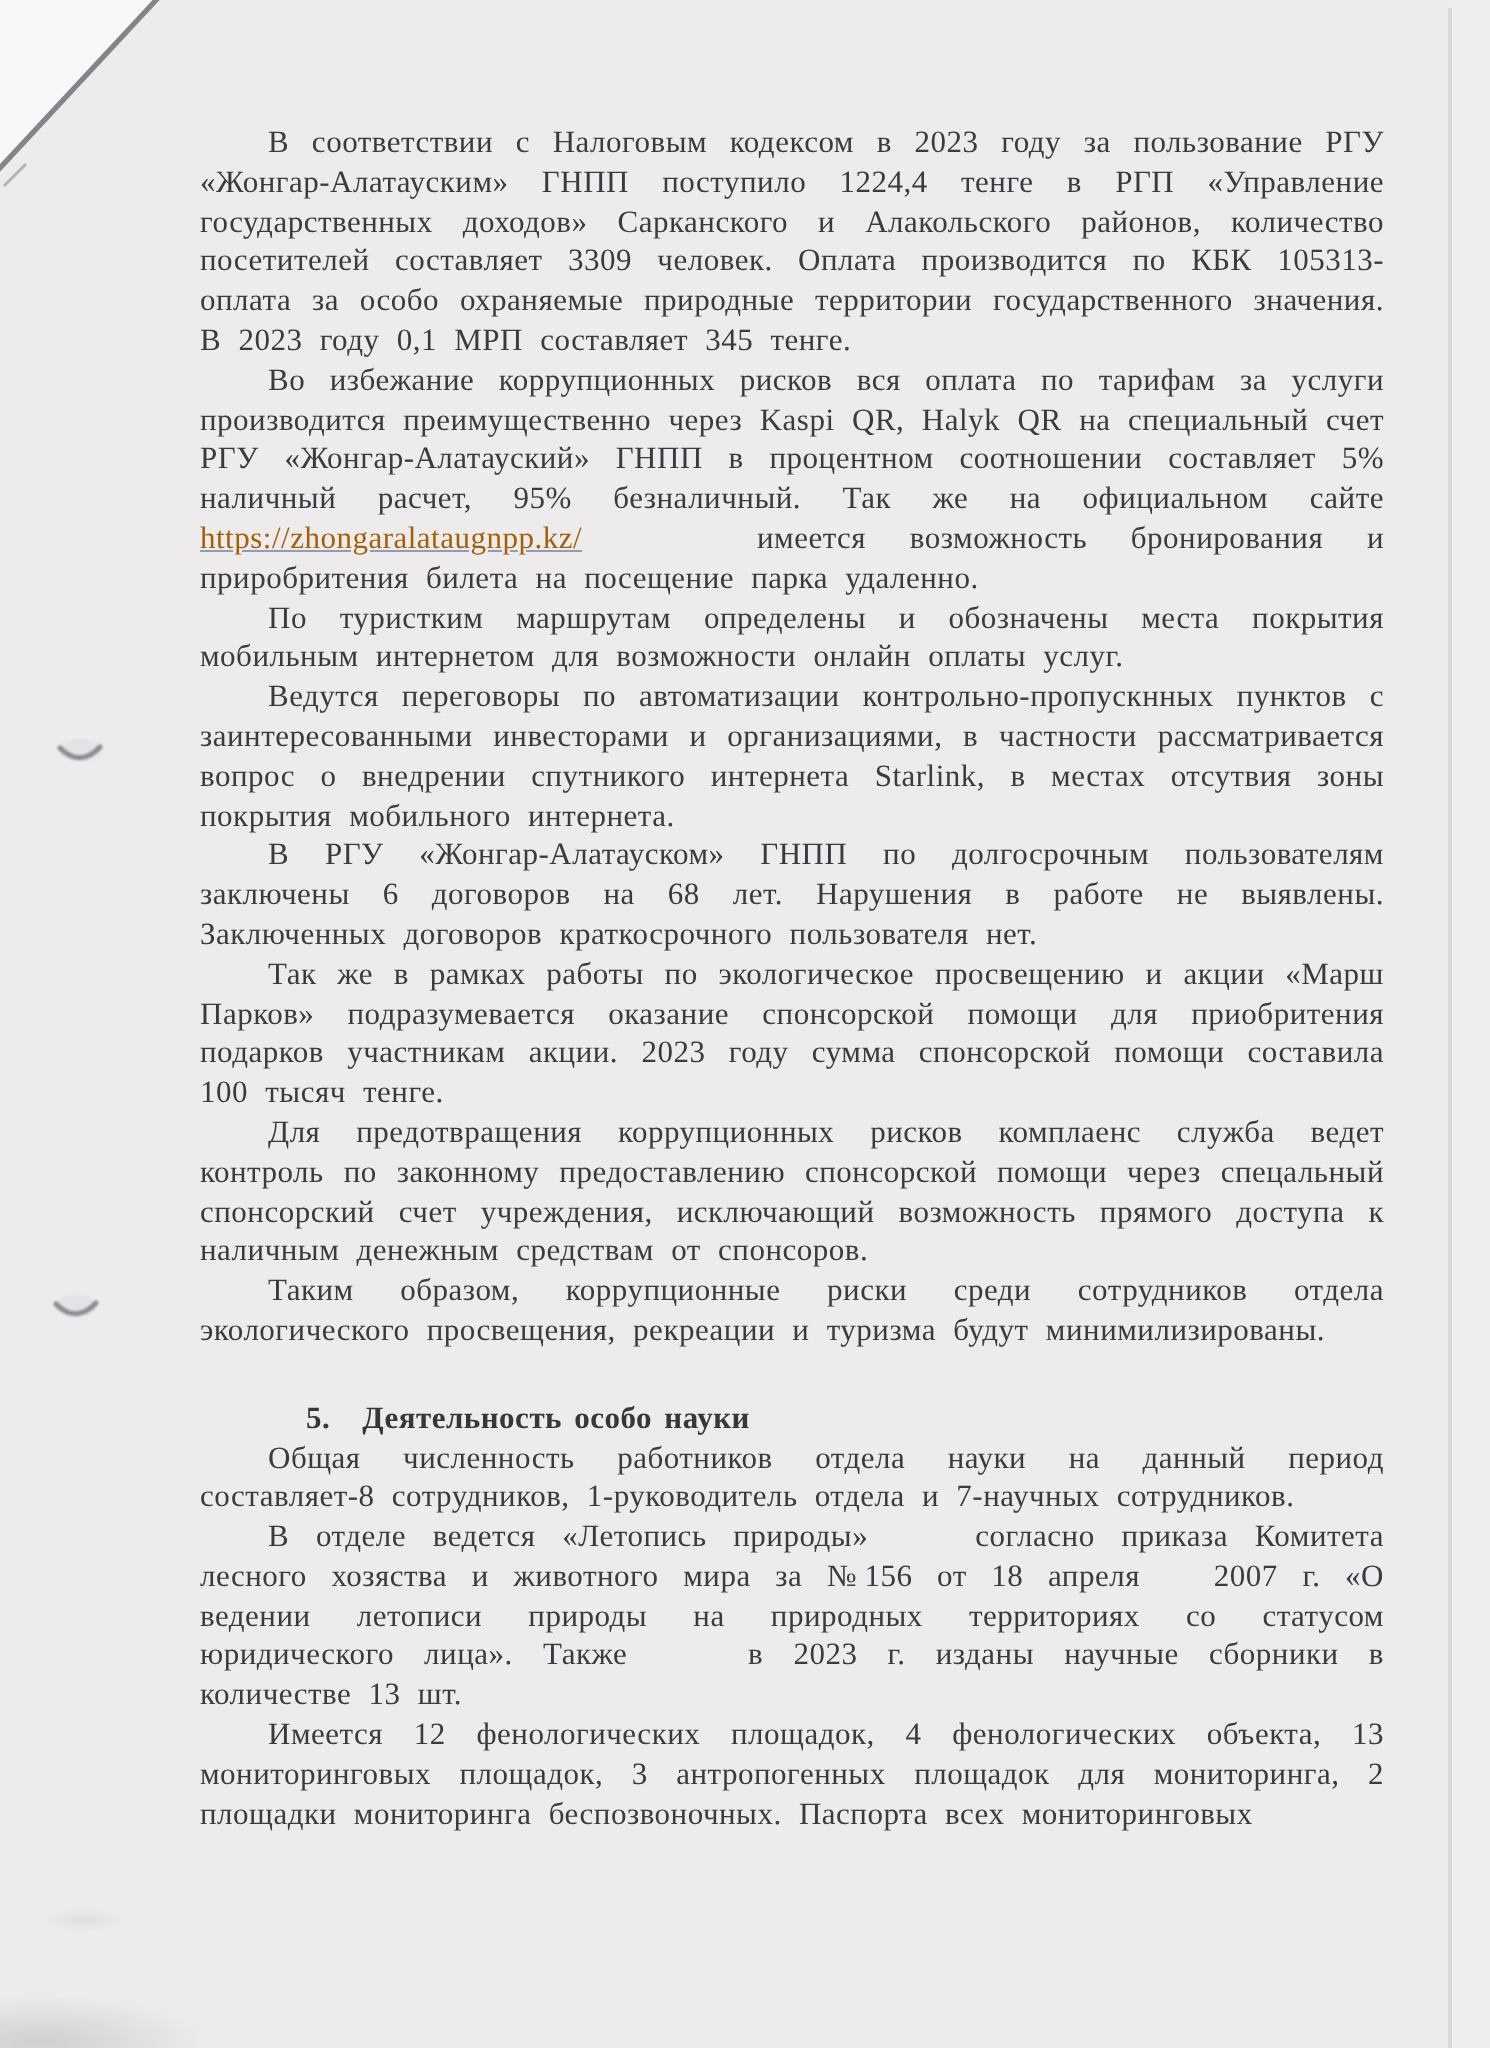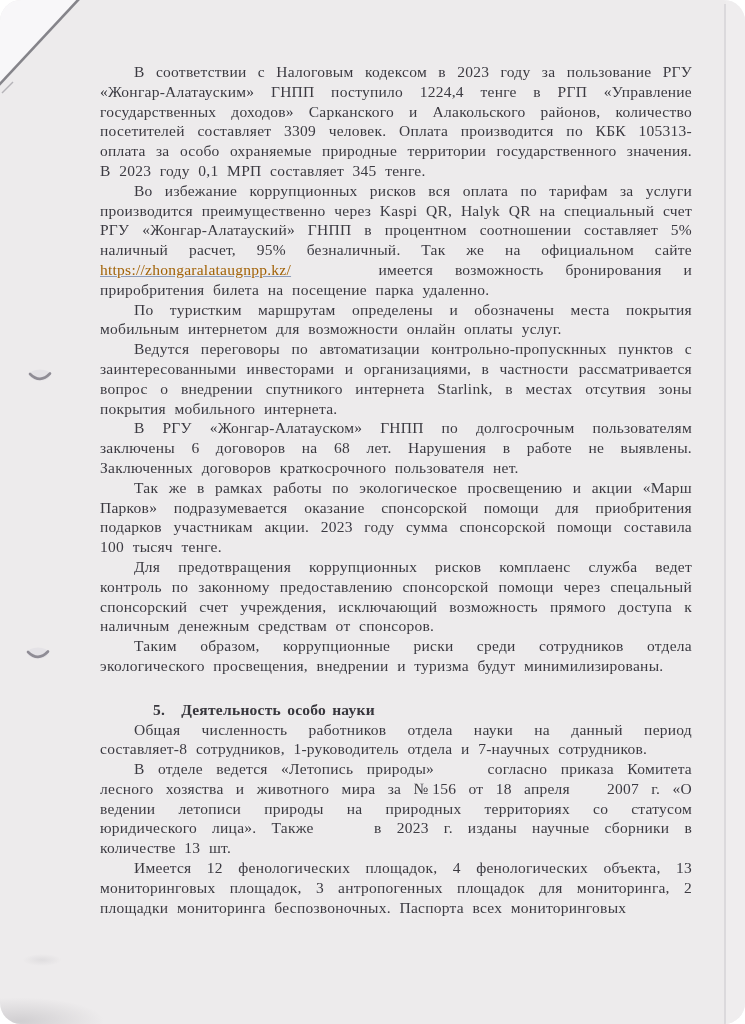--- a/index.html
+++ b/index.html
@@ -2,21 +2,20 @@
 <html lang="ru"><head>
 <meta charset="utf-8">
 <style>
   html,body{margin:0;padding:0;}
   .page{
     position:relative;
     width:745px;height:1024px;
     background:#edebec;
     overflow:hidden;
     font-family:"Liberation Serif", serif;
-    border-radius:21px;
   }
   
   .edge-line{
     position:absolute;left:724px;top:4px;width:2px;height:1020px;
     background:#dbd9dc;
   }
   .edge-strip{
     position:absolute;left:726px;top:0;width:19px;height:1024px;
     background:#efeef0;opacity:.7;
   }
@@ -98,21 +97,21 @@
     <p class="para">По туристким маршрутам определены и обозначены места покрытия мобильным интернетом для возможности онлайн оплаты услуг.</p>
 
     <p class="para">Ведутся переговоры по автоматизации контрольно-пропускнных пунктов с заинтересованными инвесторами и организациями, в частности рассматривается вопрос о внедрении спутникого интернета Starlink, в местах отсутвия зоны покрытия мобильного интернета.</p>
 
     <p class="para">В РГУ «Жонгар-Алатауском» ГНПП по долгосрочным пользователям заключены 6 договоров на 68 лет. Нарушения в работе не выявлены. Заключенных договоров краткосрочного пользователя нет.</p>
 
     <p class="para">Так же в рамках работы по экологическое просвещению и акции «Марш Парков» подразумевается оказание спонсорской помощи для приобритения подарков участникам акции. 2023 году сумма спонсорской помощи составила 100 тысяч тенге.</p>
 
     <p class="para">Для предотвращения коррупционных рисков комплаенс служба ведет контроль по законному предоставлению спонсорской помощи через спецальный спонсорский счет учреждения, исключающий возможность прямого доступа к наличным денежным средствам от спонсоров.</p>
 
-    <p class="para">Таким образом, коррупционные риски среди сотрудников отдела экологического просвещения, внедрении и туризма будут минимилизированы.</p>
+    <p class="para">Таким образом, коррупционные риски среди сотрудников отдела экологического просвещения, рекреации и туризма будут минимилизированы.</p>
 
     <p class="heading"><span class="h-num">5.</span><span>Деятельность особо науки</span></p>
 
     <p class="para">Общая численность работников отдела науки на данный период составляет-8 сотрудников, 1-руководитель отдела и 7-научных сотрудников.</p>
 
     <p class="para">В отделе ведется «Летопись природы»&nbsp;&nbsp;&nbsp; согласно приказа Комитета лесного хозяства и животного мира за №156 от 18 апреля &nbsp;&nbsp;2007 г. «О ведении летописи природы на природных территориях со статусом юридического лица». Также &nbsp;&nbsp;&nbsp;в 2023 г. изданы научные сборники в количестве 13 шт.</p>
 
     <p class="para">Имеется 12 фенологических площадок, 4 фенологических объекта, 13 мониторинговых площадок, 3 антропогенных площадок для мониторинга, 2 площадки мониторинга беспозвоночных. Паспорта всех мониторинговых</p>
 
   </div>

